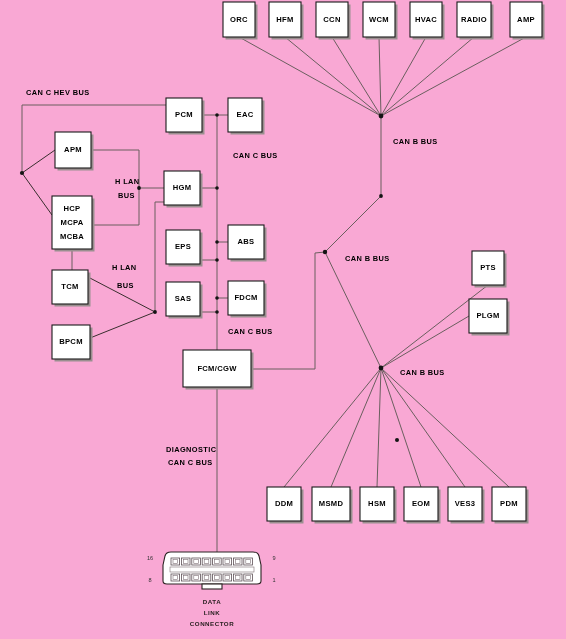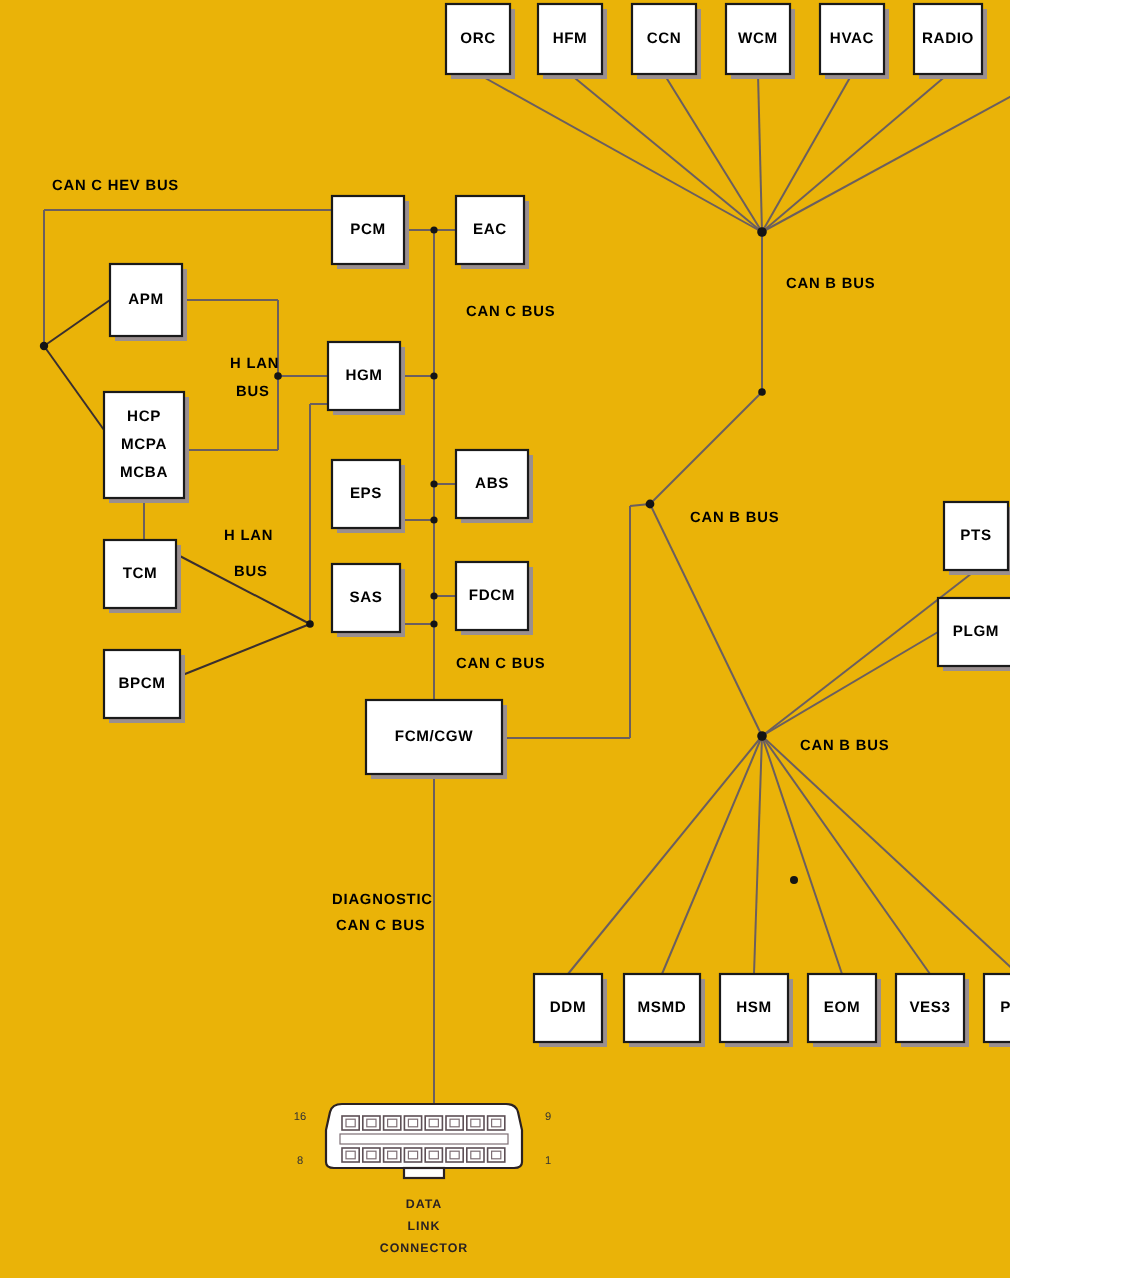--- a/index.html
+++ b/index.html
@@ -1,17 +1,17 @@
 <!DOCTYPE html>
 <html><head>
 <meta charset="utf-8">
 <style>
   html,body{margin:0;padding:0;background:#ffffff;}
   body{width:566px;height:639px;font-family:"Liberation Sans",sans-serif;}
-  #diagram-root{position:relative;width:505px;height:639px;overflow:hidden;background:#eab308;}
+  #diagram-root{position:relative;width:566px;height:639px;overflow:hidden;background:#f9a8d4;}
   svg{display:block;}
   .node-box{fill:#ffffff;stroke:#1a1a1a;stroke-width:1.1;}
   .node-box-shadow{fill:#9a8f8f;}
   .node-label{font-family:"Liberation Sans",sans-serif;font-size:7.6px;font-weight:bold;fill:#000;text-anchor:middle;dominant-baseline:middle;letter-spacing:.3px;}
   .bus-label{font-family:"Liberation Sans",sans-serif;font-size:7.4px;font-weight:bold;fill:#000;letter-spacing:.4px;}
   .link-line{stroke:#6b5f5f;stroke-width:1;fill:none;}
   .link-line.dark{stroke:#3a2f2f;}
   .junction{fill:#141414;}
   .dlc-body{fill:#ffffff;stroke:#2b2222;stroke-width:1.1;}
   .dlc-pin{fill:#ffffff;stroke:#5d4f55;stroke-width:.8;}

